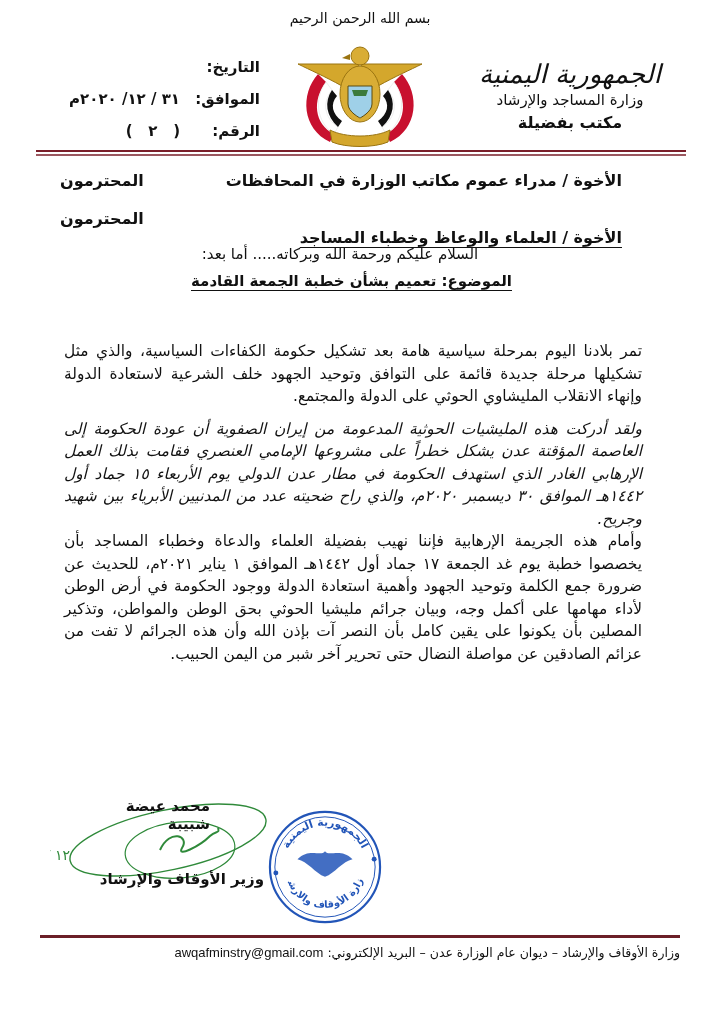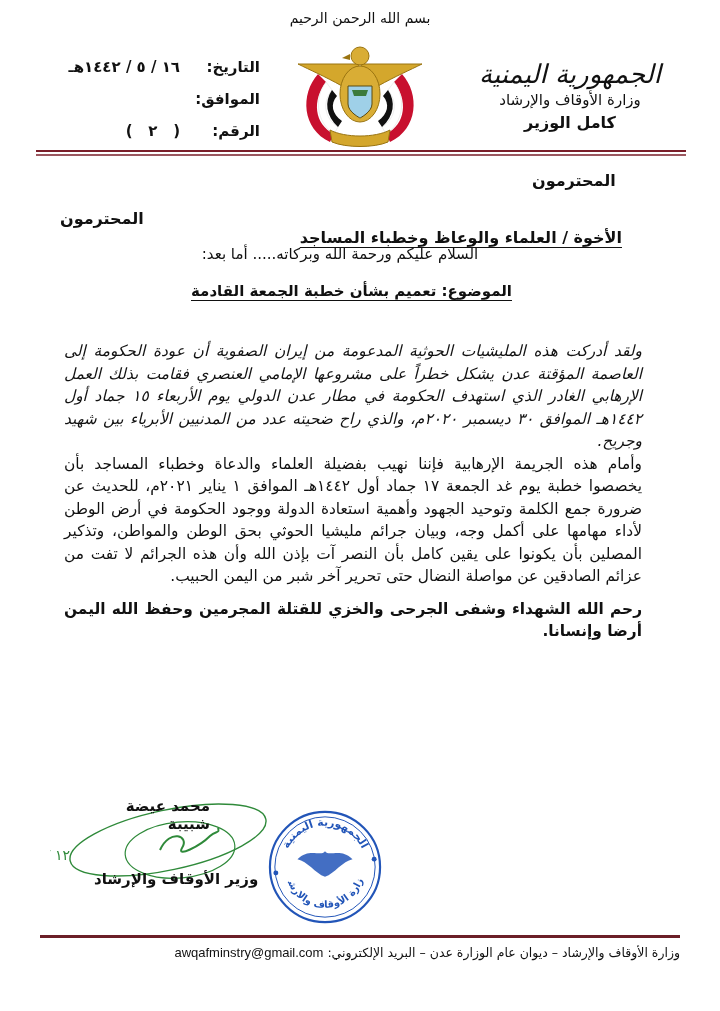--- a/index.html
+++ b/index.html
@@ -31,46 +31,46 @@
     .rule-top .r2 { height: 2px; background: #7a1f2a; margin-top: 2px; opacity: .75; }
 
     
     .addr { left: 60px; right: 98px; font-size: 16px; font-weight: bold; display: flex; justify-content: space-between; }
     .addr1 { top: 171px; }
     .addr2 { top: 209px; }
     .addr .honor { min-width: 90px; text-align: left; }
     .addr2 .to { text-decoration: underline; text-underline-offset: 4px; margin-top: 19px; }
 
     .greet { top: 245px; left: 0; width: 720px; text-align: center; font-size: 15px; padding-right: 40px; box-sizing: border-box; }
-    .subject { top: 282px; left: 0; width: 720px; text-align: center; font-size: 15px; font-weight: bold; text-decoration: underline; text-underline-offset: 4px; padding-right: 17px; box-sizing: border-box; }
+    .subject { top: 272px; left: 0; width: 720px; text-align: center; font-size: 15px; font-weight: bold; text-decoration: underline; text-underline-offset: 4px; padding-right: 17px; box-sizing: border-box; }
 
     
     .body { top: 340px; left: 64px; width: 578px; font-size: 15.4px; line-height: 22.5px; text-align: justify; text-align-last: right; }
     .body p { margin: 0 0 10px 0; }
     .body p.tight { margin-bottom: 0; font-style: italic; }
     .closing { font-weight: bold; margin-top: 10px !important; }
 
     
     .signer { top: 797px; left: 90px; width: 120px; text-align: right; font-size: 15px; font-weight: bold; }
-    .sign-title { top: 870px; left: 94px; width: 170px; text-align: left; font-size: 15px; font-weight: bold; }
+    .sign-title { top: 870px; left: 94px; width: 170px; text-align: right; font-size: 15px; font-weight: bold; }
     .scribble { top: 788px; left: 50px; width: 220px; height: 110px; }
     .stamp { top: 808px; left: 266px; width: 118px; height: 118px; }
 
     
     .rule-bottom { top: 935px; left: 40px; width: 640px; height: 3px; background: #6b1f28; }
     .footer { top: 945px; left: 40px; width: 640px; text-align: right; font-size: 12.5px; }
     .footer .email { font-family: "Liberation Sans", sans-serif; font-size: 13px; direction: ltr; unicode-bidi: embed; }
   </style>
 </head>
 <body>
 
 <div class="abs hdr-right">
   <div class="republic">الجمهورية اليمنية</div>
-  <div class="ministry">وزارة الأوقاف والإرشاد</div>
-  <div class="office">كامل الوزير</div>
+  <div class="ministry">وزارة المساجد والإرشاد</div>
+  <div class="office">مكتب بفضيلة</div>
 </div>
 
 <div class="abs basmala">بسم الله الرحمن الرحيم</div>
 <svg class="abs emblem" viewBox="0 0 140 120">
 
   <path d="M28 40 C10 60 12 95 40 108 L44 100 C24 90 22 66 36 48 Z" fill="#c8102e"></path>
   <path d="M36 48 C24 64 26 88 44 100 L48 93 C34 84 32 68 42 56 Z" fill="#ffffff" stroke="#ddd" stroke-width=".5"></path>
   <path d="M42 56 C34 68 36 82 48 93 L52 87 C42 80 40 70 47 62 Z" fill="#111"></path>
   <path d="M112 40 C130 60 128 95 100 108 L96 100 C116 90 118 66 104 48 Z" fill="#c8102e"></path>
   <path d="M104 48 C116 64 114 88 96 100 L92 93 C106 84 108 68 98 56 Z" fill="#ffffff" stroke="#ddd" stroke-width=".5"></path>
@@ -85,51 +85,52 @@
 
   <path d="M58 52 L82 52 L82 70 C82 78 70 84 70 84 C70 84 58 78 58 70 Z" fill="#9fd0e8" stroke="#5a4a10" stroke-width="1"></path>
   <path d="M62 56 L78 56 L76 62 L64 62 Z" fill="#3c7a3c"></path>
 
   <path d="M40 96 C55 104 85 104 100 96 L98 108 C84 114 56 114 42 108 Z" fill="#d4a72c" stroke="#9a7410" stroke-width="1"></path>
 </svg>
 
 <div class="abs hdr-left">
   <div class="row">
     <span class="lbl">التاريخ:</span>
-    <span>١٦ / ٥ / ١٤٤٢هـ</span>
   </div>
   <div class="row">
     <span class="lbl">الموافق:</span>
+    <span>٣١ / ١٢/ ٢٠٢٠م</span>
   </div>
   <div class="row">
     <span class="lbl">الرقم:</span>
     <span style="white-space:pre;">(   ٢   )</span>
   </div>
 </div>
 
 <div class="abs rule-top">
   <div class="r1"></div>
     <div class="r2"></div>
 </div>
 
 <div class="abs addr addr1">
+  <span class="to">الأخوة / مدراء عموم مكاتب الوزارة في المحافظات</span>
   <span class="honor">المحترمون</span>
 </div>
 <div class="abs addr addr2">
   <span class="to">الأخوة / العلماء والوعاظ وخطباء المساجد</span>
   <span class="honor">المحترمون</span>
 </div>
 
 <div class="abs greet">السلام عليكم ورحمة الله وبركاته.....   أما بعد:</div>
 <div class="abs subject">الموضوع: تعميم بشأن خطبة الجمعة القادمة</div>
 
 <div class="abs body">
+  <p>تمر بلادنا اليوم بمرحلة سياسية هامة بعد تشكيل حكومة الكفاءات السياسية، والذي مثل تشكيلها مرحلة جديدة قائمة على التوافق وتوحيد الجهود خلف الشرعية لاستعادة الدولة وإنهاء الانقلاب المليشاوي الحوثي على الدولة والمجتمع.</p>
   <p class="tight">ولقد أدركت هذه المليشيات الحوثية المدعومة من إيران الصفوية أن عودة الحكومة إلى العاصمة المؤقتة عدن يشكل خطراً على مشروعها الإمامي العنصري فقامت بذلك العمل الإرهابي الغادر الذي استهدف الحكومة في مطار عدن الدولي يوم الأربعاء ١٥ جماد أول ١٤٤٢هـ الموافق ٣٠ ديسمبر ٢٠٢٠م، والذي راح ضحيته عدد من المدنيين الأبرياء بين شهيد وجريح.</p>
   <p>وأمام هذه الجريمة الإرهابية فإننا نهيب بفضيلة العلماء والدعاة وخطباء المساجد بأن يخصصوا خطبة يوم غد الجمعة ١٧ جماد أول ١٤٤٢هـ الموافق ١ يناير ٢٠٢١م، للحديث عن ضرورة جمع الكلمة وتوحيد الجهود وأهمية استعادة الدولة ووجود الحكومة في أرض الوطن لأداء مهامها على أكمل وجه، وبيان جرائم مليشيا الحوثي بحق الوطن والمواطن، وتذكير المصلين بأن يكونوا على يقين كامل بأن النصر آت بإذن الله وأن هذه الجرائم لا تفت من عزائم الصادقين عن مواصلة النضال حتى تحرير آخر شبر من اليمن الحبيب.</p>
-  <p class="closing">رحم الله الشهداء وشفى الجرحى والخزي للقتلة المجرمين وحفظ الله اليمن أرضا وإنسانا.</p>
 </div>
 
 <svg class="abs scribble" viewBox="0 0 220 110">
   <ellipse cx="118" cy="52" rx="100" ry="30" transform="rotate(-12 118 52)" fill="none" stroke="#2f8a3a" stroke-width="1.4"></ellipse>
   <ellipse cx="130" cy="62" rx="55" ry="28" transform="rotate(-5 130 62)" fill="none" stroke="#2f8a3a" stroke-width="1.2"></ellipse>
   <path d="M110 62 C120 40 140 48 132 60 C126 70 150 58 160 48 C166 42 170 46 168 40" fill="none" stroke="#2f8a3a" stroke-width="2"></path>
   <text x="20" y="72" font-size="14" fill="#2f8a3a" font-family="DejaVu Sans, sans-serif">١٢ / ٢٠٢٠</text>
 </svg>
 <div class="abs signer">محمد عيضة شبيبة</div>
 <div class="abs sign-title">وزير الأوقاف والإرشاد</div>

